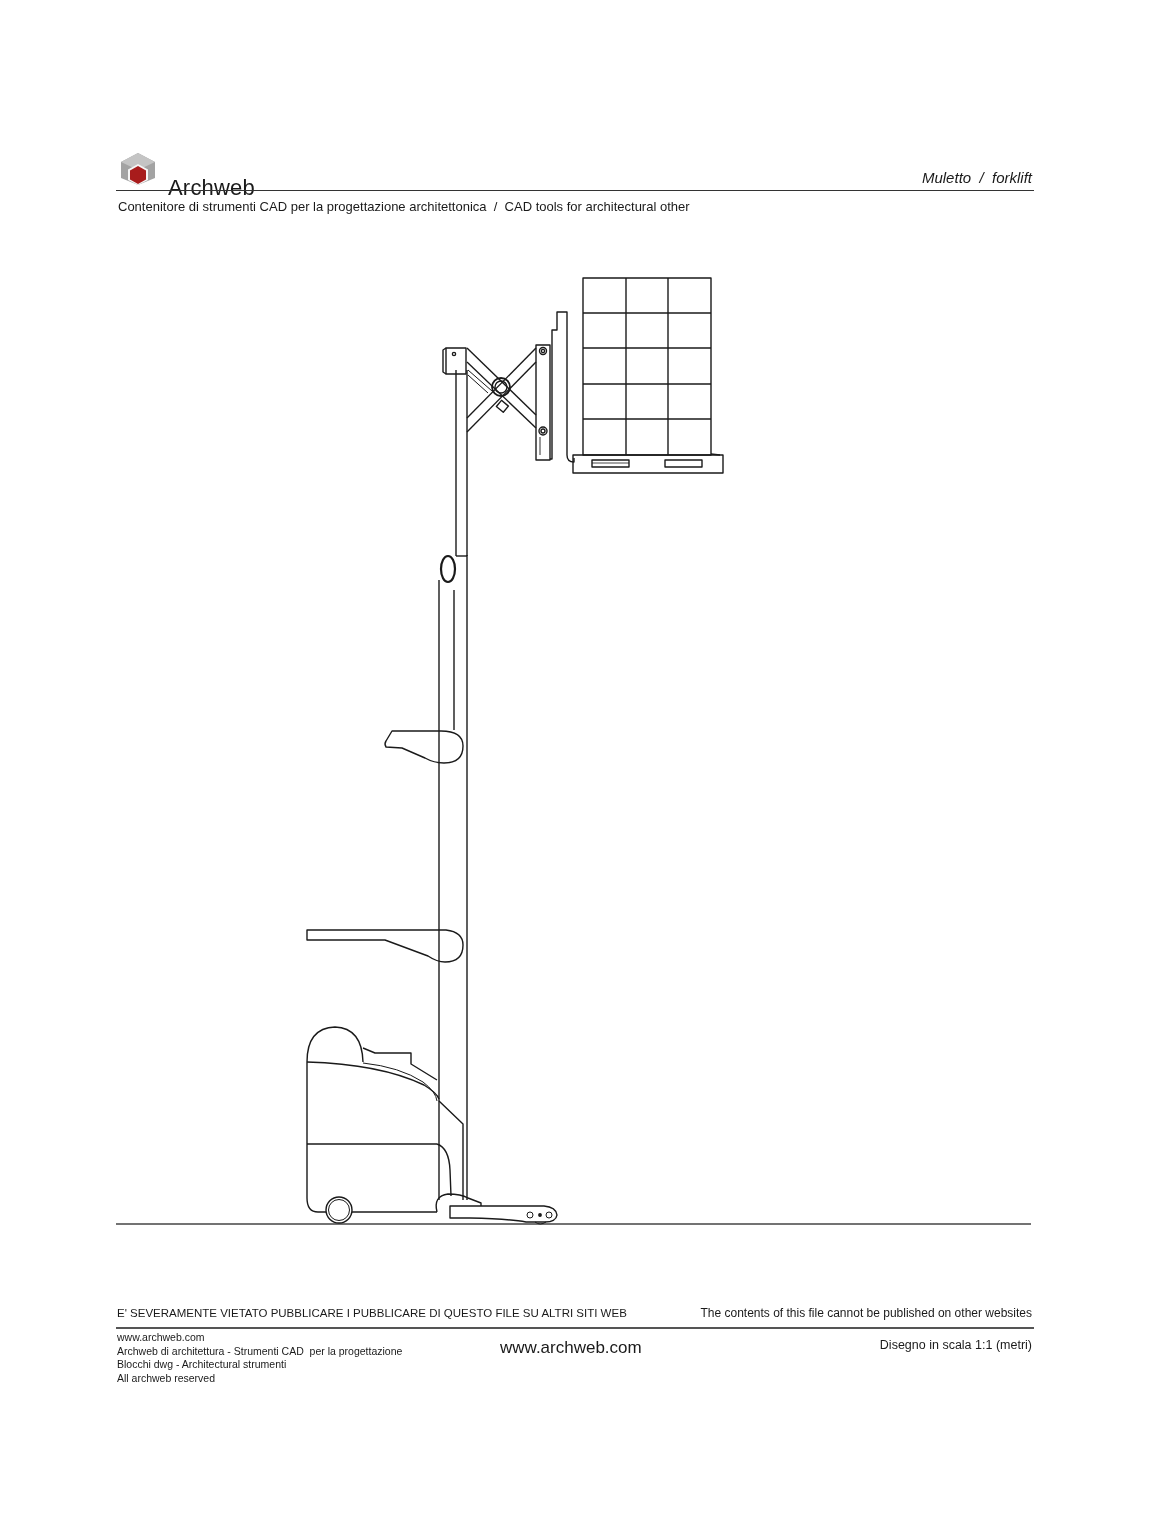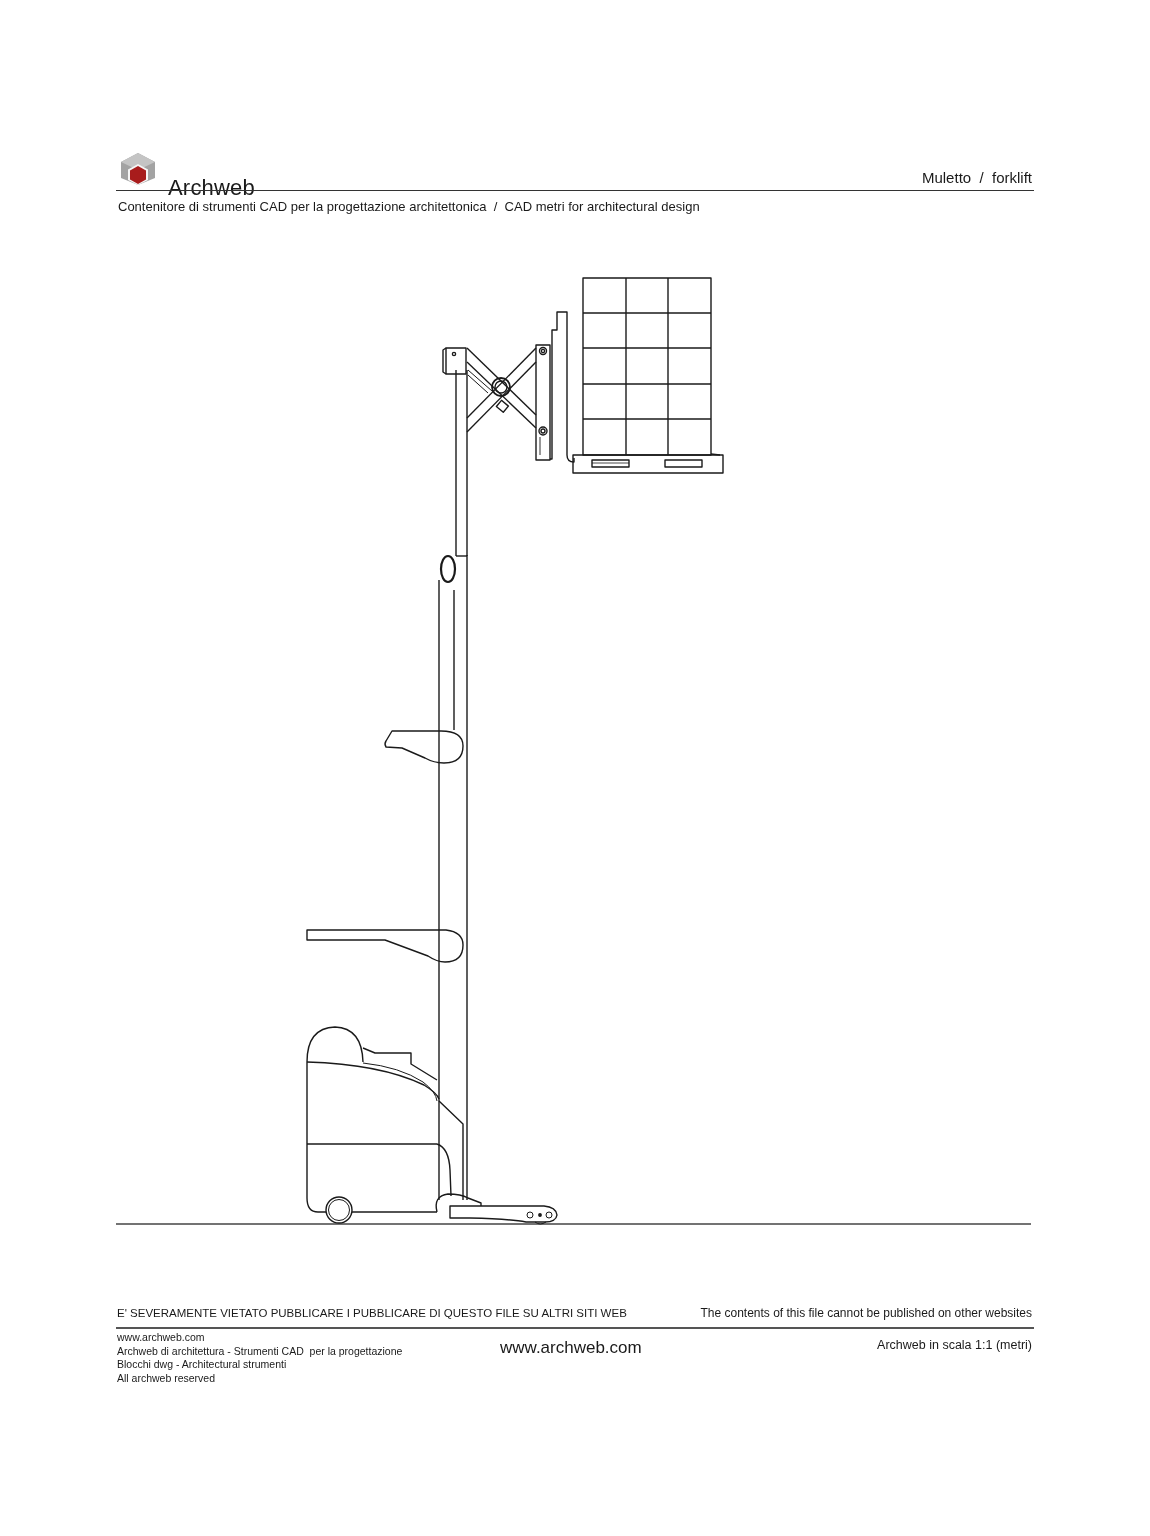--- a/index.html
+++ b/index.html
@@ -1,20 +1,20 @@
 <!DOCTYPE html>
 <html><head>
 <meta charset="utf-8">
 <style>
   html, body { margin: 0; padding: 0; background: #ffffff; }
   body { width: 1150px; height: 1536px; position: relative; overflow: hidden; font-family: "Liberation Sans", sans-serif; color: #111; }
   .abs { position: absolute; }
   .logo { left: 119px; top: 152px; width: 38px; height: 34px; }
   .brand { left: 168px; top: 155px; font-size: 22px; color: #1a1a1a; letter-spacing: 0.2px; margin-top: 20px; }
-  .title { right: 118px; top: 169px; font-size: 15px; color: #1a1a1a; }
+  .title { right: 118px; top: 169px; font-size: 15px; color: #1a1a1a; font-style: italic; }
   .hr-top { left: 116px; top: 190px; width: 918px; height: 0; border-top: 1.5px solid #333; }
   .subtitle { left: 118px; top: 199px; font-size: 13px; color: #1a1a1a; }
   .drawing { left: 0; top: 0; width: 1150px; height: 1536px; }
   .warn-it { left: 117px; top: 1307px; font-size: 11.5px; color: #1a1a1a; }
   .warn-en { right: 118px; top: 1306px; font-size: 12px; color: #1a1a1a; }
   .hr-bot { left: 116px; top: 1327px; width: 918px; height: 0; border-top: 2px solid #555; }
   .foot-left { left: 117px; top: 1331px; font-size: 10.5px; line-height: 13.5px; color: #1a1a1a; }
   .foot-left div { white-space: pre; }
   .foot-center { left: 500px; top: 1338px; font-size: 17px; color: #1a1a1a; }
   .foot-right { right: 118px; top: 1338px; font-size: 12.5px; color: #1a1a1a; }
@@ -24,21 +24,21 @@
 
 <svg class="abs logo" viewBox="0 0 38 34">
   <polygon points="19,1 36,10 36,26 19,33 2,26 2,10" fill="#a3a3a3"></polygon>
   <polygon points="19,1 36,10 19,18 2,10" fill="#c4c4c4"></polygon>
   <polygon points="19,12 29,17.5 29,28 19,33 9,28 9,17.5" fill="#f5f5f5"></polygon>
   <polygon points="19,14 27,18.5 27,27.5 19,32 11,27.5 11,18.5" fill="#a81c1c"></polygon>
 </svg>
 <div class="abs brand">Archweb</div>
 <div class="abs title" style="white-space:pre">Muletto  /  forklift</div>
 <div class="abs hr-top"></div>
-<div class="abs subtitle" style="white-space:pre">Contenitore di strumenti CAD per la progettazione architettonica  /  CAD metri for architectural design</div>
+<div class="abs subtitle" style="white-space:pre">Contenitore di strumenti CAD per la progettazione architettonica  /  CAD tools for architectural other</div>
 
 <svg class="abs drawing" viewBox="0 0 1150 1536" fill="none" stroke="#1a1a1a" stroke-width="1.4" stroke-linejoin="round">
 
   <line x1="116" y1="1224" x2="1031" y2="1224" stroke="#444" stroke-width="1.6"></line>
 
   <g>
     <line x1="439" y1="580" x2="439" y2="1200"></line>
     <line x1="467" y1="555" x2="467" y2="1200"></line>
     <line x1="454" y1="590" x2="454" y2="730"></line>
 
@@ -123,13 +123,13 @@
 <div class="abs warn-it">E' SEVERAMENTE VIETATO PUBBLICARE I PUBBLICARE DI QUESTO FILE SU ALTRI SITI WEB</div>
 <div class="abs warn-en">The contents of this file cannot be published on other websites</div>
 <div class="abs hr-bot"></div>
 <div class="abs foot-left">
   <div>www.archweb.com</div>
   <div>Archweb di architettura - Strumenti CAD  per la progettazione</div>
   <div>Blocchi dwg - Architectural strumenti</div>
   <div>All archweb reserved</div>
 </div>
 <div class="abs foot-center">www.archweb.com</div>
-<div class="abs foot-right">Archweb in scala 1:1 (metri)</div>
+<div class="abs foot-right">Disegno in scala 1:1 (metri)</div>
 
 </body></html>

